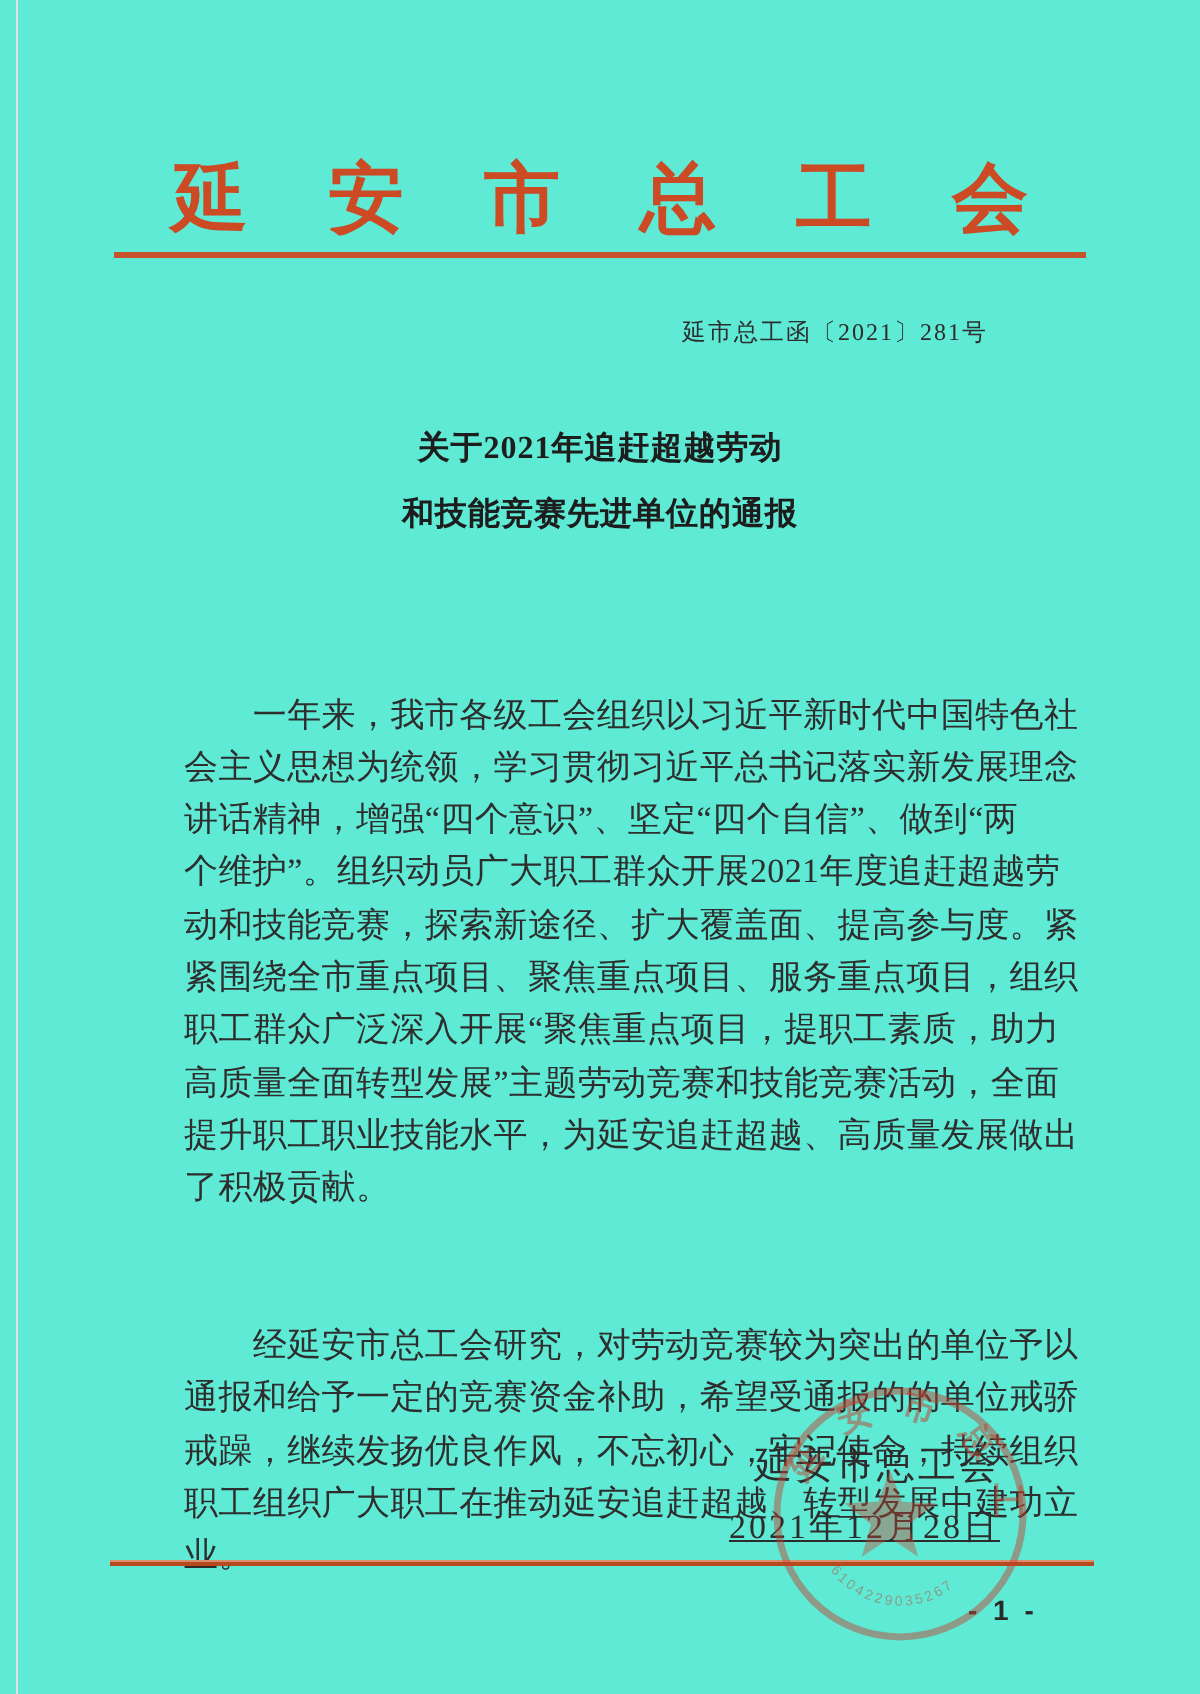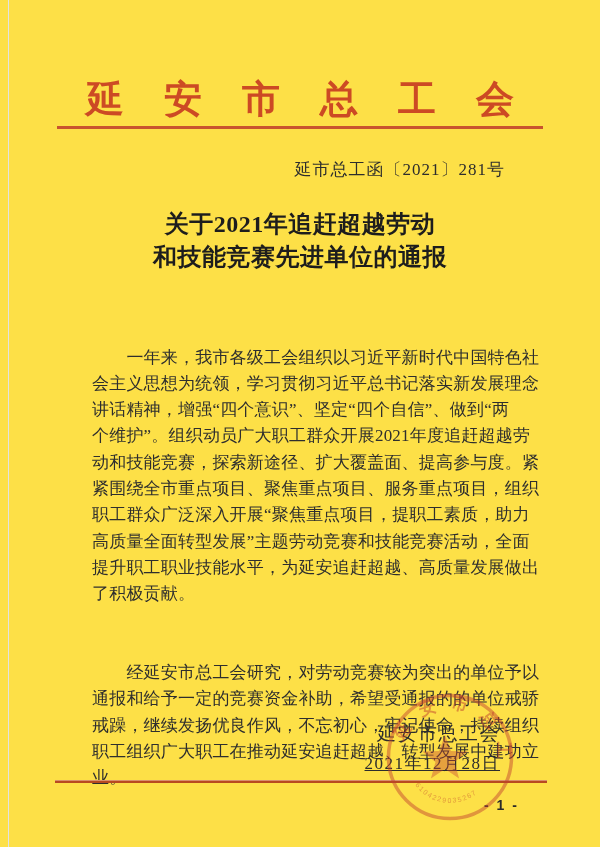--- a/index.html
+++ b/index.html
@@ -2,21 +2,21 @@
 <html><head>
 <meta charset="utf-8">
 <style>
   * { margin: 0; padding: 0; box-sizing: border-box; }
   html, body { background: #ffffff; }
   .page {
     position: relative;
     width: 600px;
     height: 847px;
     margin: 0 auto;
-    background: #fde047;
+    background: #5eead4;
     overflow: hidden;
     font-family: "Liberation Serif", "DejaVu Serif", serif;
     color: #2e2e2e;
   }
   
   .scan-edge {
     position: absolute; left: 8px; top: 0;
     width: 1px; height: 847px;
     background: #e2e2e2;
   }
@@ -33,28 +33,28 @@
   }
   
   .rule-double {
     position: absolute; top: 126px; left: 57px;
     width: 486px; height: 3px;
     border-top: 2px solid #c8542e;
     border-bottom: 1.5px solid #c8542e;
   }
   
   .doc-number {
-    position: absolute; top: 158px; right: 95px;
-    font-size: 17px; letter-spacing: 1px; color: #2d2d2d;
+    position: absolute; top: 158px; right: 106px;
+    font-size: 12px; letter-spacing: 1px; color: #2d2d2d;
   }
   
   .doc-title {
     position: absolute; top: 208px; left: 0;
     width: 600px; text-align: center;
-    font-size: 24px; font-weight: bold;
+    font-size: 16px; font-weight: bold;
     line-height: 33px; color: #1d1d1d;
     white-space: pre-line; letter-spacing: 0.5px;
   }
   
   .body-text {
     position: absolute; top: 292px; left: 92px;
     width: 460px;
     font-size: 17px; line-height: 26.3px;
     color: #2e2e2e;
     white-space: pre;

